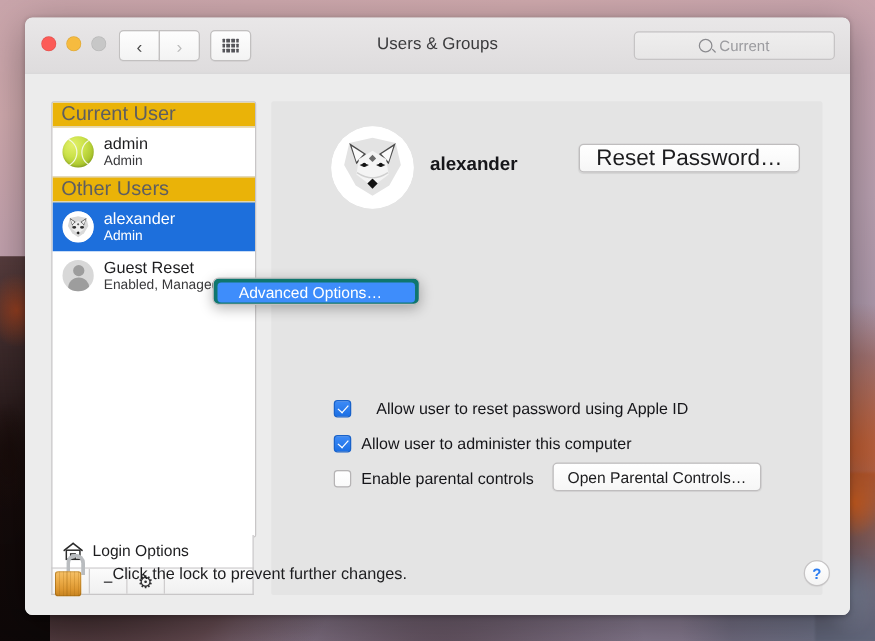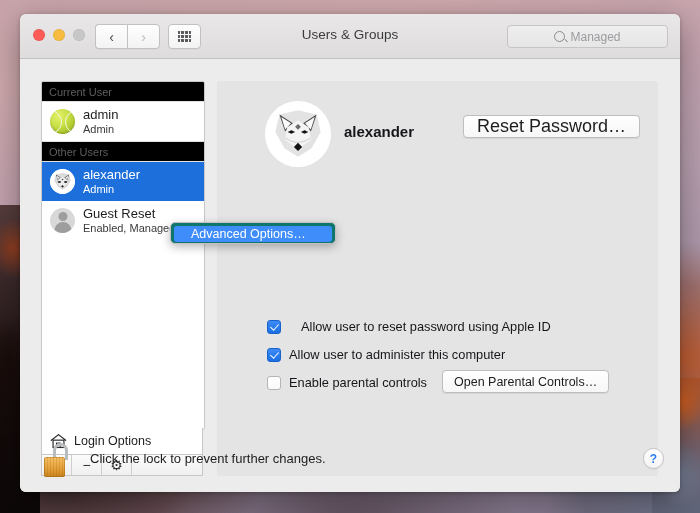--- a/index.html
+++ b/index.html
@@ -158,25 +158,25 @@
     position: absolute;
     left: 21px; top: 22px;
     width: 162px; height: 347px;
     background: #ffffff;
     border: 1px solid #c8c6c7;
     border-radius: 2px;
     overflow: hidden;
   }
   .grouphdr {
     height: 19px;
-    background: #000000;
+    background: #eab308;
     border-bottom: 1px solid #e2e2e2;
     display: flex; align-items: center;
     padding-left: 7px;
-    font-size: 11px;
+    font-size: 16px;
     color: #5e5e60;
   }
   .grouphdr.second { border-top: 1px solid #dfdfdf; }
 
   .userrow {
     height: 39px;
     display: flex;
     align-items: center;
     padding-left: 8px;
     gap: 8px;
@@ -474,21 +474,21 @@
           <i></i>
           <i></i>
           <i></i>
       </span>
     </div>
 
     <div class="wintitle">Users &amp; Groups</div>
 
     <div class="searchbox">
       <span class="mag"></span>
-      <span class="sph">Managed</span>
+      <span class="sph">Current</span>
     </div>
   </div>
 
   <div class="winbody">
 
     <div class="sidebar">
 
       <div class="grouphdr">Current User</div>
 
       <div class="userrow">

